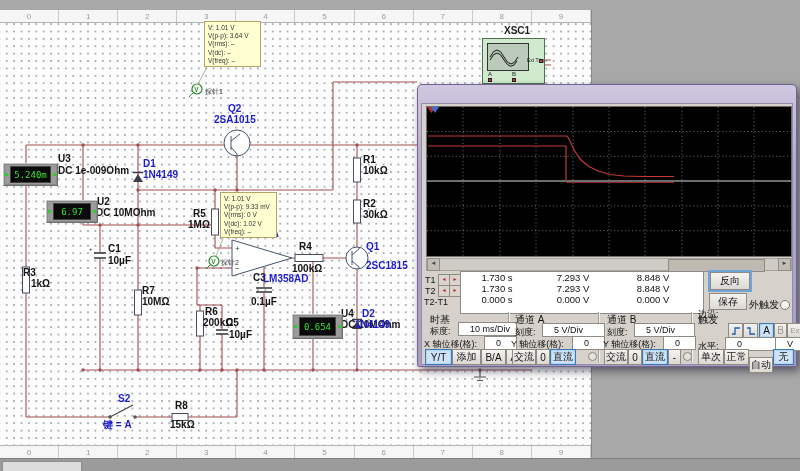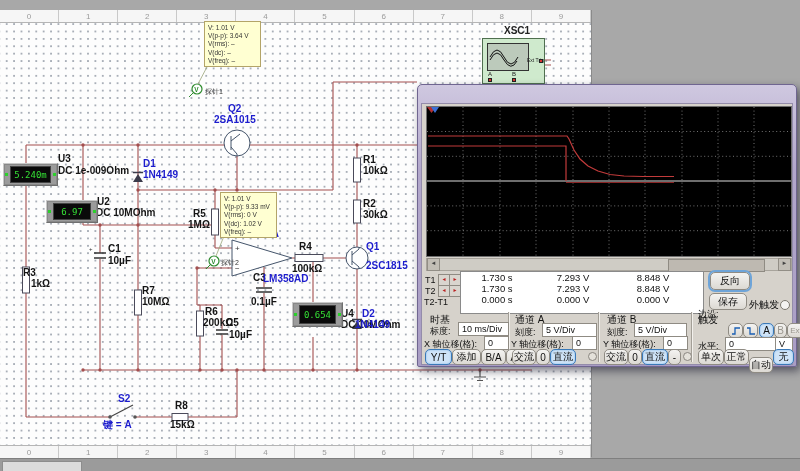--- a/index.html
+++ b/index.html
@@ -55,27 +55,27 @@
   
   #cursor-table{background:#fff;border:1px solid #8a8a8a;font-size:9.5px;color:#111;}
   #cursor-table .hd{font-weight:bold;}
   .ctab-row{display:flex;}
   .ctab-row span{display:inline-block;text-align:center;}
   .c1{width:72px;} .c2{width:80px;} .c3{width:80px;}
   .cursor-lbl{font-size:9px;color:#111;}
   .mini-btn{width:10px;height:10px;background:#d9d5ce;border:1px solid #8f8b83;color:#b22;
     font-size:5px;line-height:8px;text-align:center;}
   
-  .btn{background:linear-gradient(180deg,#f4f3f1,#dcd9d3);border:1px solid #8f8b83;border-radius:5px;
+  .btn{background:linear-gradient(180deg,#f4f3f1,#dcd9d3);border:1px solid #8f8b83;border-radius:0;
     font-size:10px;color:#111;display:flex;align-items:center;justify-content:center;}
   .btn.on{background:#cfe4f8;border:1px solid #3a79b8;box-shadow:inset 0 0 2px #7fb2e5;}
   .btn.focus{outline:2px solid #6ea4d8;outline-offset:0px;}
   .btn.dis{color:#9a968e;}
   .inp{background:#fff;border:1px solid #8f8b83;font-size:9px;color:#111;display:flex;
-    align-items:center;padding-left:3px;}
+    align-items:center;padding-left:11px;}
   .gtitle{font-size:10px;color:#111;}
   .glbl{font-size:9px;color:#111;white-space:nowrap;}
   .vsep{border-left:1px solid #a39f97;border-right:1px solid #f2f0ec;}
   .radio{border:1px solid #7c786f;border-radius:50%;background:#f4f3f1;}
   .circ-ic{border:1px solid #8a8680;border-radius:50%;background:#e4e1da;}
   
   #bottombar{left:0;top:458px;width:800px;height:13px;background:#9b9b9b;border-top:1px solid #7f7f7f;}
   #bottombar .thumb{position:absolute;left:2px;top:2px;width:78px;height:9px;background:#dcdcdc;border:1px solid #8d8d8d;}
 </style>
 </head>
@@ -225,21 +225,21 @@
     <div class="abs meter" style="left:3px;top:153px;width:53px;height:21px">
       <span class="term" style="left:1px;top:9px"></span>
         <span class="term" style="right:1px;top:9px"></span>
       <span class="screen">5.240m</span>
     </div>
     <div class="abs meter" style="left:46px;top:190px;width:50px;height:21px">
       <span class="term" style="left:1px;top:9px"></span>
         <span class="term" style="right:1px;top:9px"></span>
       <span class="screen">6.97</span>
     </div>
-    <div class="abs meter" style="left:292px;top:292px;width:49px;height:23px">
+    <div class="abs meter" style="left:292px;top:304px;width:49px;height:23px">
       <span class="term" style="left:1px;top:10px"></span>
         <span class="term" style="right:1px;top:10px"></span>
       <span class="screen">0.654</span>
     </div>
 
     <div class="abs pbox" style="left:204px;top:11px">
       <div>V: 1.01 V</div>
         <div>V(p-p): 3.64 V</div>
       <div>V(rms): –</div>
         <div>V(dc): –</div>

